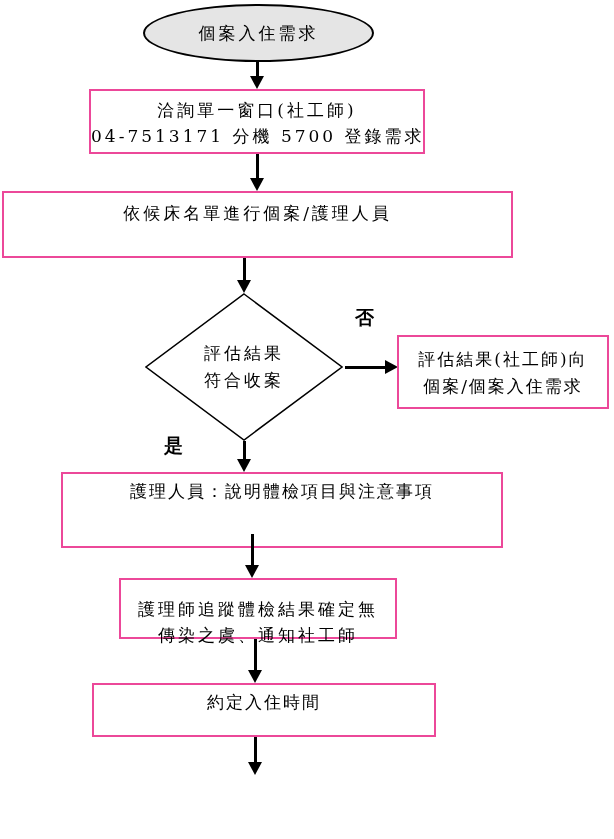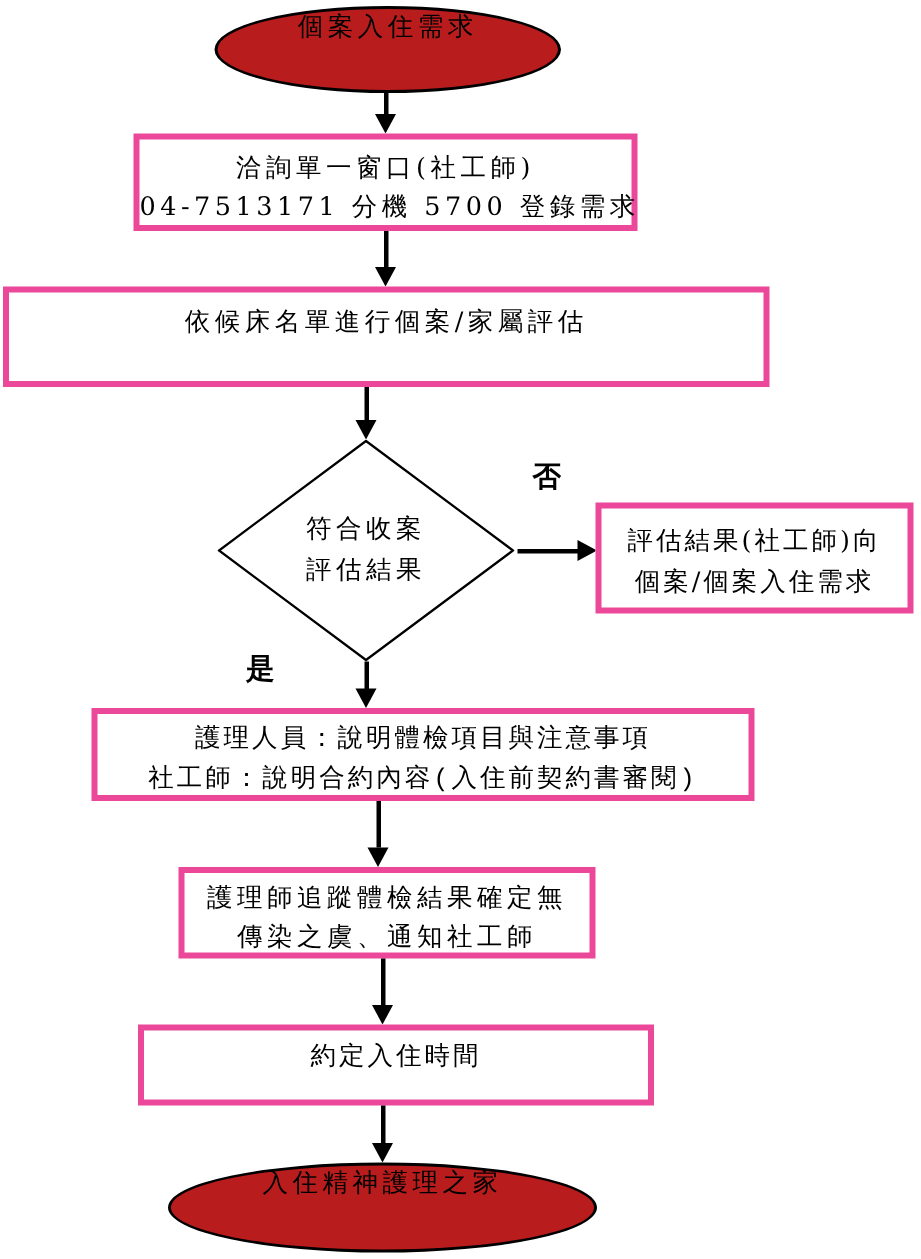--- a/index.html
+++ b/index.html
@@ -6,46 +6,47 @@
   #canvas {
     position: relative;
     width: 614px;
     height: 839px;
     background: #ffffff;
     font-family: "DejaVu Serif", "Liberation Serif", serif;
     color: #000000;
     overflow: hidden;
   }
   .node { position: absolute; box-sizing: border-box; text-align: center; }
-  .rect { border: 4px solid #ec4899; background: #ffffff; }
+  .rect { border: 2px solid #ec4899; background: #ffffff; }
   .line { letter-spacing: 3px; font-size: 17px; white-space: nowrap; }
   .ellipse {
     border: 2px solid #000000;
     border-radius: 50%;
-    background: #b91c1c;
+    background: #e5e5e5;
     display: flex;
+    align-items: center;
     justify-content: center;
   }
   
   #start   { left:143px; top:4px;   width:231px; height:58px; }
   #step1   { left:89px;  top:89px;  width:336px; height:65px; padding-top:6px; }
   #step1 .line { line-height:26px; }
   #step2   { left:2px;   top:191px; width:511px; height:67px; padding-top:7px; }
   #step2 .line { line-height:26px; }
   #decision{ left:145px; top:293px; width:198px; height:148px; }
   #decision svg { position:absolute; left:0; top:0; }
   #decision .dtext {
     position:absolute; left:0; top:47px; width:100%;
   }
   #decision .line { line-height:27px; }
   #nobox   { left:397px; top:335px; width:212px; height:74px; padding-top:9px; }
   #nobox .line { line-height:27px; letter-spacing:2px; }
-  #step3   { left:61px;  top:472px; width:442px; height:62px; padding-top:4px;font-family:Liberation Mono, monospace; }
+  #step3   { left:61px;  top:472px; width:442px; height:76px; padding-top:4px; }
   #step3 .line { line-height:27px; letter-spacing:2px; }
-  #step4   { left:119px; top:578px; width:278px; height:61px; padding-top:4px; }
+  #step4   { left:119px; top:578px; width:278px; height:61px; padding-top:16px; }
   #step4 .line { line-height:26px; }
   #step5   { left:92px;  top:683px; width:344px; height:54px; padding-top:5px; overflow:hidden; }
   #step5 .line { line-height:24px; letter-spacing:2px; }
   #end     { left:112px; top:775px; width:286px; height:60px; }
   .branch-label {
     position:absolute; font-size:19px; font-weight:bold; letter-spacing:0;
   }
   #no-label  { left:355px; top:305px; }
   #yes-label { left:164px; top:433px; }
   
@@ -77,35 +78,35 @@
     <div class="line">洽詢單一窗口(社工師)</div>
     <div class="line">04-7513171 分機 5700 登錄需求</div>
   </div>
 
   <div class="arrow">
     <div class="vshaft" style="left:256px; top:154px; height:25px;"></div>
     <div class="vhead" style="left:250px; top:178px;"></div>
   </div>
 
   <div class="node rect" id="step2">
-    <div class="line">依候床名單進行個案/家屬評估</div>
+    <div class="line">依候床名單進行個案/護理人員</div>
   </div>
 
   <div class="arrow">
     <div class="vshaft" style="left:243px; top:258px; height:24px;"></div>
     <div class="vhead" style="left:237px; top:280px;"></div>
   </div>
 
   <div class="node" id="decision">
     <svg width="198" height="148" viewBox="0 0 198 148">
       <polygon points="99,1 197,74 99,147 1,74" fill="#ffffff" stroke="#000000" stroke-width="1.5"></polygon>
     </svg>
     <div class="dtext">
+      <div class="line">評估結果</div>
       <div class="line">符合收案</div>
-      <div class="line">評估結果</div>
     </div>
   </div>
 
   <div class="branch-label" id="no-label">否</div>
   <div class="arrow">
     <div class="hshaft" style="left:345px; top:366px; width:41px;"></div>
     <div class="hhead" style="left:385px; top:360px;"></div>
   </div>
 
   <div class="node rect" id="nobox">
@@ -114,21 +115,20 @@
   </div>
 
   <div class="branch-label" id="yes-label">是</div>
   <div class="arrow">
     <div class="vshaft" style="left:243px; top:441px; height:19px;"></div>
     <div class="vhead" style="left:237px; top:459px;"></div>
   </div>
 
   <div class="node rect" id="step3">
     <div class="line">護理人員：說明體檢項目與注意事項</div>
-    <div class="line">社工師：說明合約內容(入住前契約書審閱)</div>
   </div>
 
   <div class="arrow">
     <div class="vshaft" style="left:251px; top:534px; height:31px;"></div>
     <div class="vhead" style="left:245px; top:565px;"></div>
   </div>
 
   <div class="node rect" id="step4">
     <div class="line">護理師追蹤體檢結果確定無</div>
     <div class="line">傳染之虞、通知社工師</div>
@@ -141,17 +141,14 @@
 
   <div class="node rect" id="step5">
     <div class="line">約定入住時間</div>
   </div>
 
   <div class="arrow">
     <div class="vshaft" style="left:254px; top:737px; height:26px;"></div>
     <div class="vhead" style="left:248px; top:762px;"></div>
   </div>
 
-  <div class="node ellipse" id="end">
-    <span class="line">入住精神護理之家</span>
-  </div>
 
 </div>
 
 </body></html>

